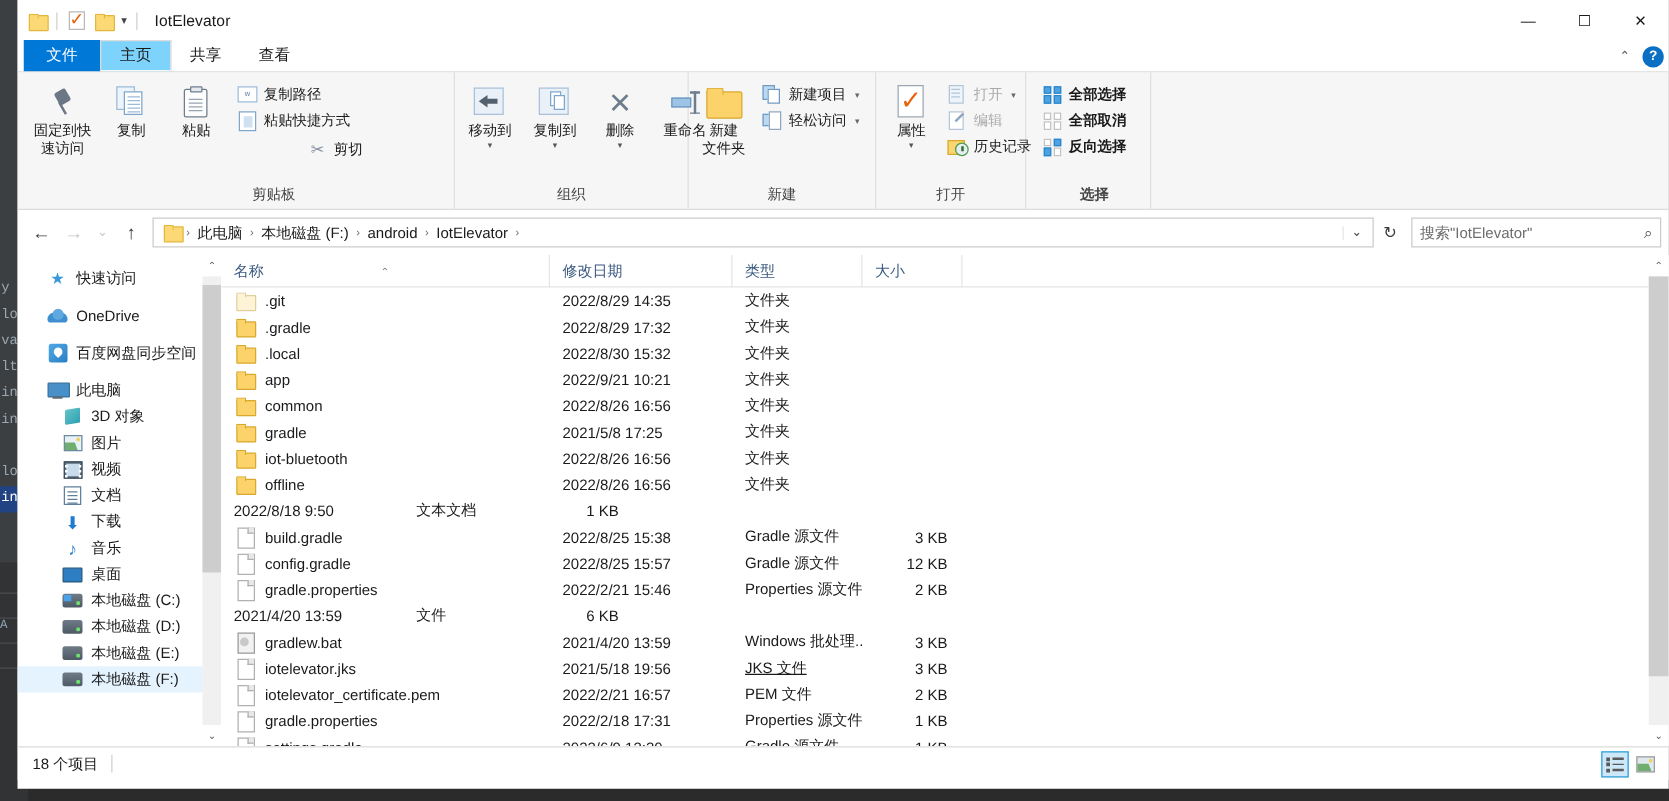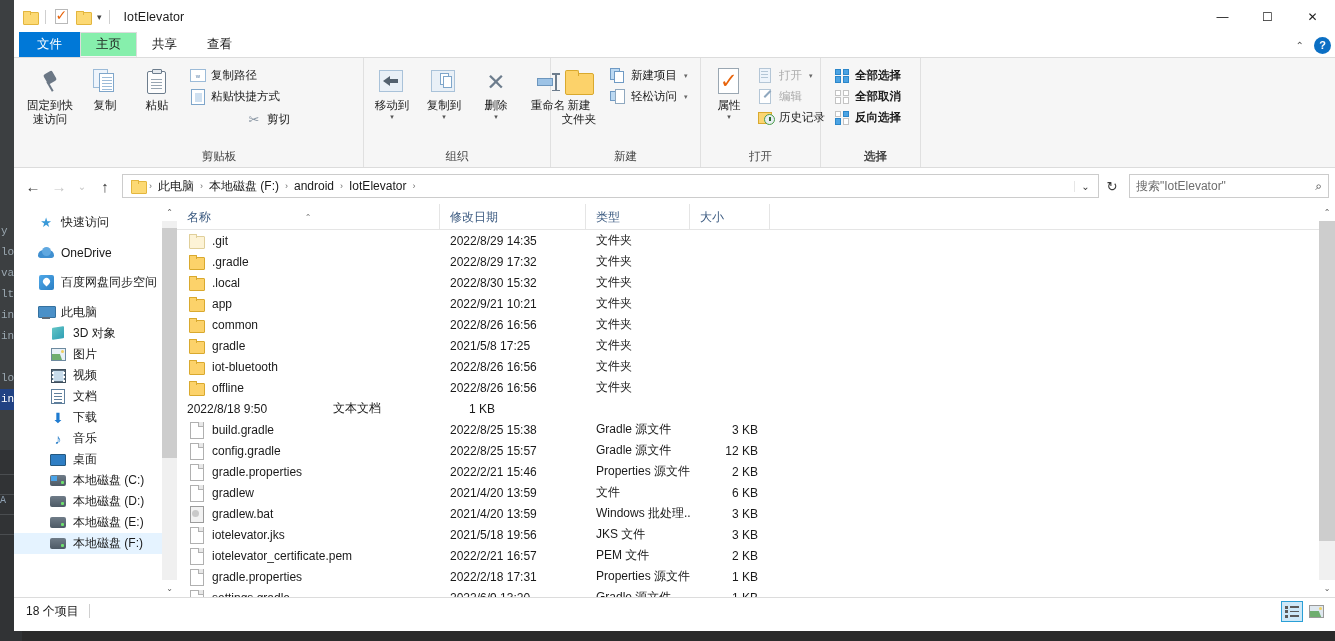--- a/index.html
+++ b/index.html
@@ -85,21 +85,21 @@
     position:relative; padding-left:5px; border-bottom:1px solid #dcdcdc;
   }
   .tab {
     height:25px; padding:0 15px; font-size:12.5px; color:#1a1a1a;
     display:flex; align-items:center; line-height:25px;
   }
   .tab.file {
     background:#0078d7; color:#fff; padding:0 18px; height:25px;
   }
   .tab.active {
-    background:#86efac; border:1px solid #dcdcdc; border-bottom:1px solid #f6f6f6;
+    background:#7dd3fc; border:1px solid #dcdcdc; border-bottom:1px solid #f6f6f6;
     position:relative; z-index:3;
   }
   .tabrow-right {
     position:absolute; right:4px; bottom:3px; display:flex; align-items:center; gap:10px;
   }
   .ribbon-collapse { font-size:10px; color:#555; }
   .help-btn {
     width:17px; height:17px; border-radius:50%; background:#0b6fc4; color:#fff;
     font-size:11px; font-weight:bold; display:flex; align-items:center;
     justify-content:center; line-height:1;
@@ -867,44 +867,40 @@
         <div class="row">
           <div class="cell-name" style="width:263px;">
               <span class="ic file"></span>
               <span>gradle.properties</span>
             </div>
           <div class="cell" style="width:146px;">2022/2/21 15:46</div>
           <div class="cell" style="width:104px;">Properties 源文件</div>
           <div class="cell right" style="width:80px;">2 KB</div>
         </div>
         <div class="row">
-          <div class="cell-name" style="width:263px;">
-              <span class="ic file"></span>
-              <span>gradlew</span>
-            </div>
           <div class="cell" style="width:146px;">2021/4/20 13:59</div>
           <div class="cell" style="width:104px;">文件</div>
           <div class="cell right" style="width:80px;">6 KB</div>
         </div>
         <div class="row">
           <div class="cell-name" style="width:263px;">
               <span class="ic batfile"></span>
               <span>gradlew.bat</span>
             </div>
           <div class="cell" style="width:146px;">2021/4/20 13:59</div>
           <div class="cell" style="width:104px;">Windows 批处理...</div>
           <div class="cell right" style="width:80px;">3 KB</div>
         </div>
         <div class="row">
           <div class="cell-name" style="width:263px;">
               <span class="ic file"></span>
               <span>iotelevator.jks</span>
             </div>
           <div class="cell" style="width:146px;">2021/5/18 19:56</div>
-          <div class="cell" style="width:104px;">JKS 文件</div>
+          <div class="cell" style="width:104px;text-decoration:underline;">JKS 文件</div>
           <div class="cell right" style="width:80px;">3 KB</div>
         </div>
         <div class="row">
           <div class="cell-name" style="width:263px;">
               <span class="ic file"></span>
               <span>iotelevator_certificate.pem</span>
             </div>
           <div class="cell" style="width:146px;">2022/2/21 16:57</div>
           <div class="cell" style="width:104px;">PEM 文件</div>
           <div class="cell right" style="width:80px;">2 KB</div>

